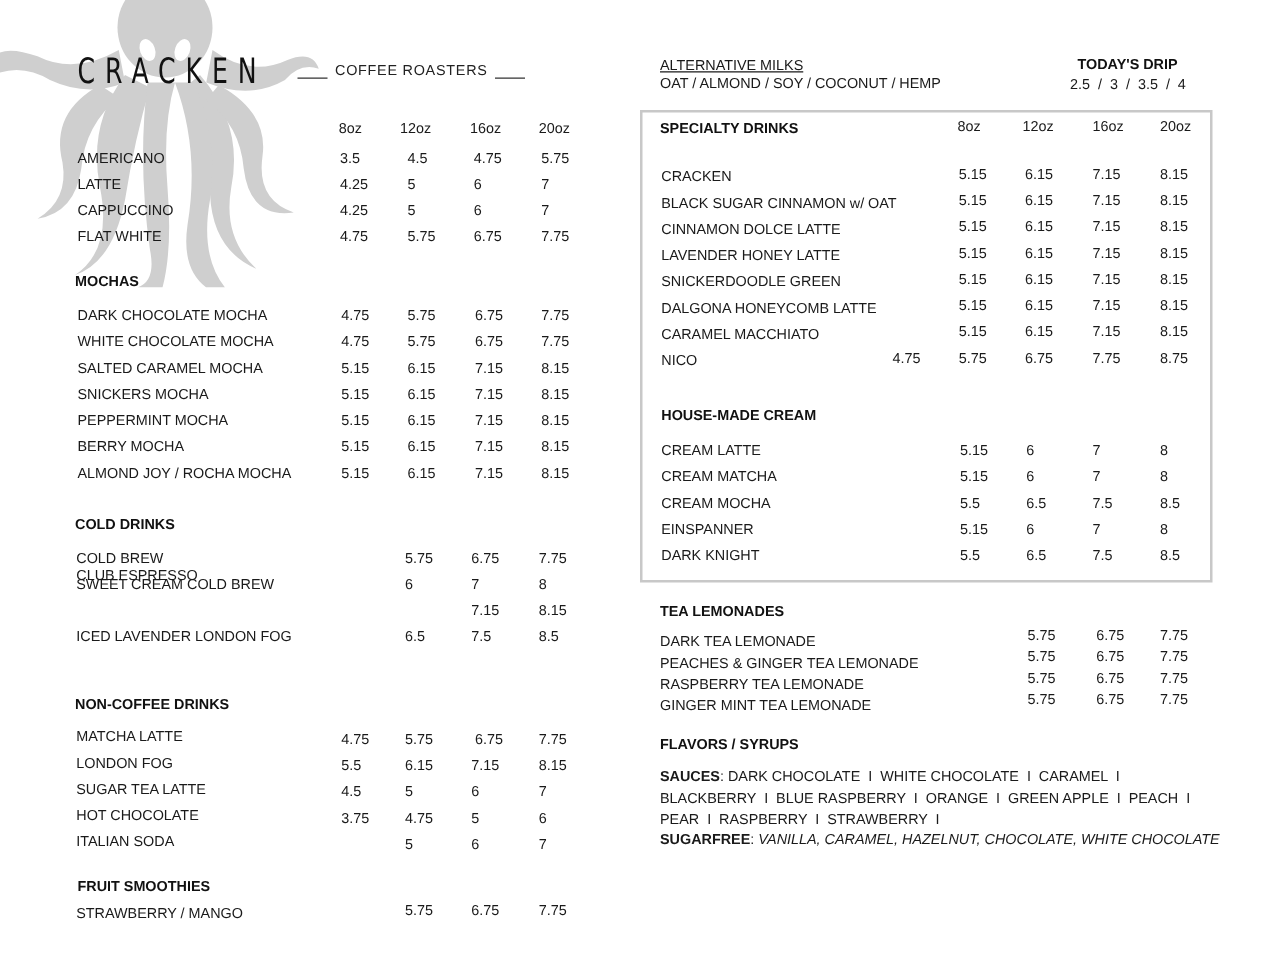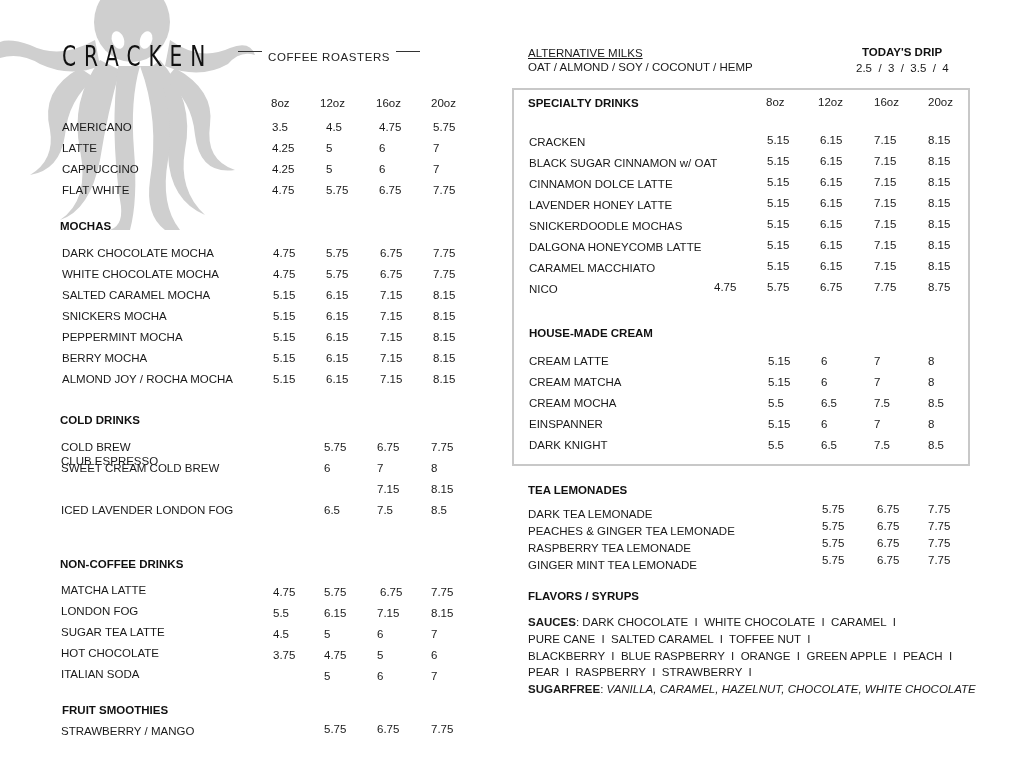--- a/index.html
+++ b/index.html
@@ -6,21 +6,21 @@
   body {
     width:1024px; height:768px; background:#ffffff; position:relative; overflow:hidden;
     font-family:"Liberation Sans", "DejaVu Sans", sans-serif; color:#1a1a1a;
   }
   .octo { position:absolute; left:0; top:0; width:260px; height:230px; }
   .brand {
     position:absolute; left:62px; top:40px; font-size:28px; letter-spacing:11px;
     font-family:"DejaVu Sans", sans-serif; font-weight:400; transform:scaleX(0.72); transform-origin:left top;
     color:#111;
   }
-  .sub { position:absolute; left:232px; top:51px; font-size:11.5px; letter-spacing:0.6px; color:#222; display:flex; align-items:flex-start; }
+  .sub { position:absolute; left:232px; top:51px; font-size:11.5px; letter-spacing:0.6px; color:#222; display:flex; align-items:flex-end; }
   .sub .dash { display:inline-block; width:24px; height:1px; background:#333; margin:0 6px; }
   .t { font-size:11.5px; position:absolute; white-space:nowrap; color:#1a1a1a; }
   .h { font-size:11.5px; font-weight:700; position:absolute; white-space:nowrap; color:#111; }
   .u { text-decoration:underline; }
   .box { position:absolute; left:512px; top:88px; width:458px; height:378px; border:2px solid #c8c8c8; box-sizing:border-box; }
   .flav { position:absolute; left:528px; top:614px; width:480px; font-size:11.5px; line-height:16.8px; color:#1a1a1a; }
   .flav b { font-weight:700; }
   .flav i { font-style:italic;margin-top:16px; }
 </style>
 </head>
@@ -226,21 +226,21 @@
     <span class="t" style="left:820px;top:176px">6.15</span>
     <span class="t" style="left:874px;top:176px">7.15</span>
     <span class="t" style="left:928px;top:176px">8.15</span>
 
     <span class="t" style="left:529px;top:199px">LAVENDER HONEY LATTE</span>
     <span class="t" style="left:767px;top:197px">5.15</span>
     <span class="t" style="left:820px;top:197px">6.15</span>
     <span class="t" style="left:874px;top:197px">7.15</span>
     <span class="t" style="left:928px;top:197px">8.15</span>
 
-    <span class="t" style="left:529px;top:220px">SNICKERDOODLE MOCHAS</span>
+    <span class="t" style="left:529px;top:220px">SNICKERDOODLE GREEN</span>
     <span class="t" style="left:767px;top:218px">5.15</span>
     <span class="t" style="left:820px;top:218px">6.15</span>
     <span class="t" style="left:874px;top:218px">7.15</span>
     <span class="t" style="left:928px;top:218px">8.15</span>
 
     <span class="t" style="left:529px;top:241px">DALGONA HONEYCOMB LATTE</span>
     <span class="t" style="left:767px;top:239px">5.15</span>
     <span class="t" style="left:820px;top:239px">6.15</span>
     <span class="t" style="left:874px;top:239px">7.15</span>
     <span class="t" style="left:928px;top:239px">8.15</span>
@@ -313,18 +313,17 @@
 
     <span class="t" style="left:528px;top:559px">GINGER MINT TEA LEMONADE</span>
     <span class="t" style="left:822px;top:554px">5.75</span>
     <span class="t" style="left:877px;top:554px">6.75</span>
     <span class="t" style="left:928px;top:554px">7.75</span>
   </div>
 
   <span class="h" style="left:528px;top:590px">FLAVORS / SYRUPS</span>
   <div class="flav">
     <div><b>SAUCES</b><span style="white-space:pre">: DARK CHOCOLATE  I  WHITE CHOCOLATE  I  CARAMEL  I</span></div>
-    <div style="white-space:pre">PURE CANE  I  SALTED CARAMEL  I  TOFFEE NUT  I</div>
     <div style="white-space:pre">BLACKBERRY  I  BLUE RASPBERRY  I  ORANGE  I  GREEN APPLE  I  PEACH  I</div>
     <div style="white-space:pre">PEAR  I  RASPBERRY  I  STRAWBERRY  I</div>
     <div><b>SUGARFREE</b>: <i>VANILLA, CARAMEL, HAZELNUT, CHOCOLATE, WHITE CHOCOLATE</i></div>
   </div>
 </div>
 
 </body></html>

